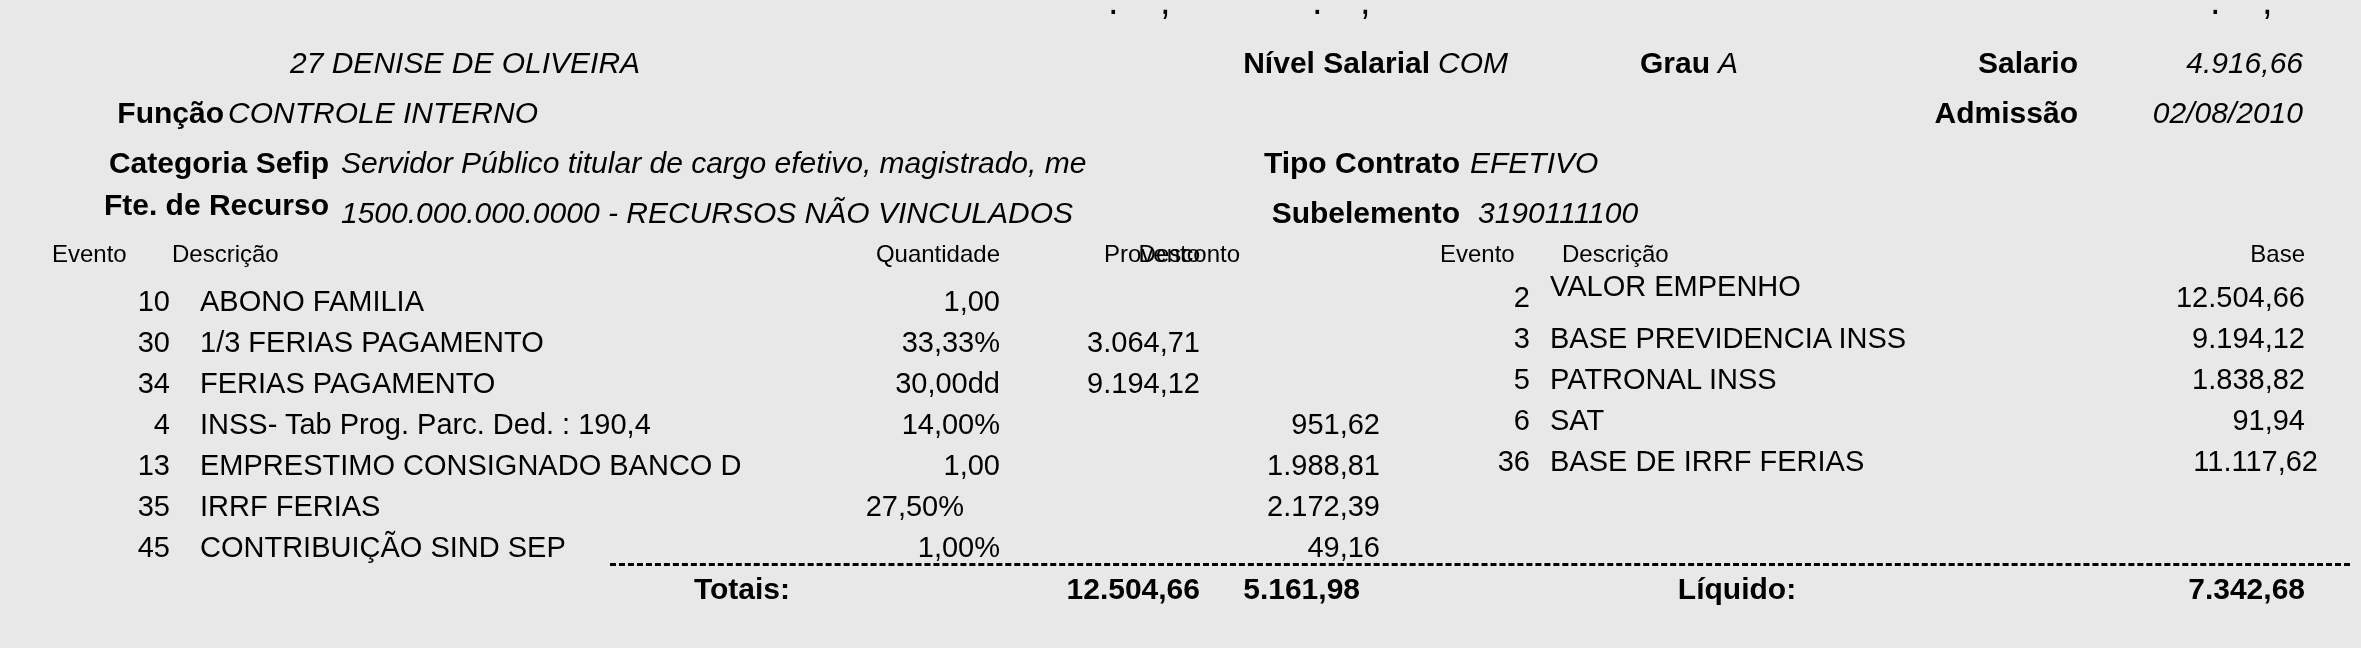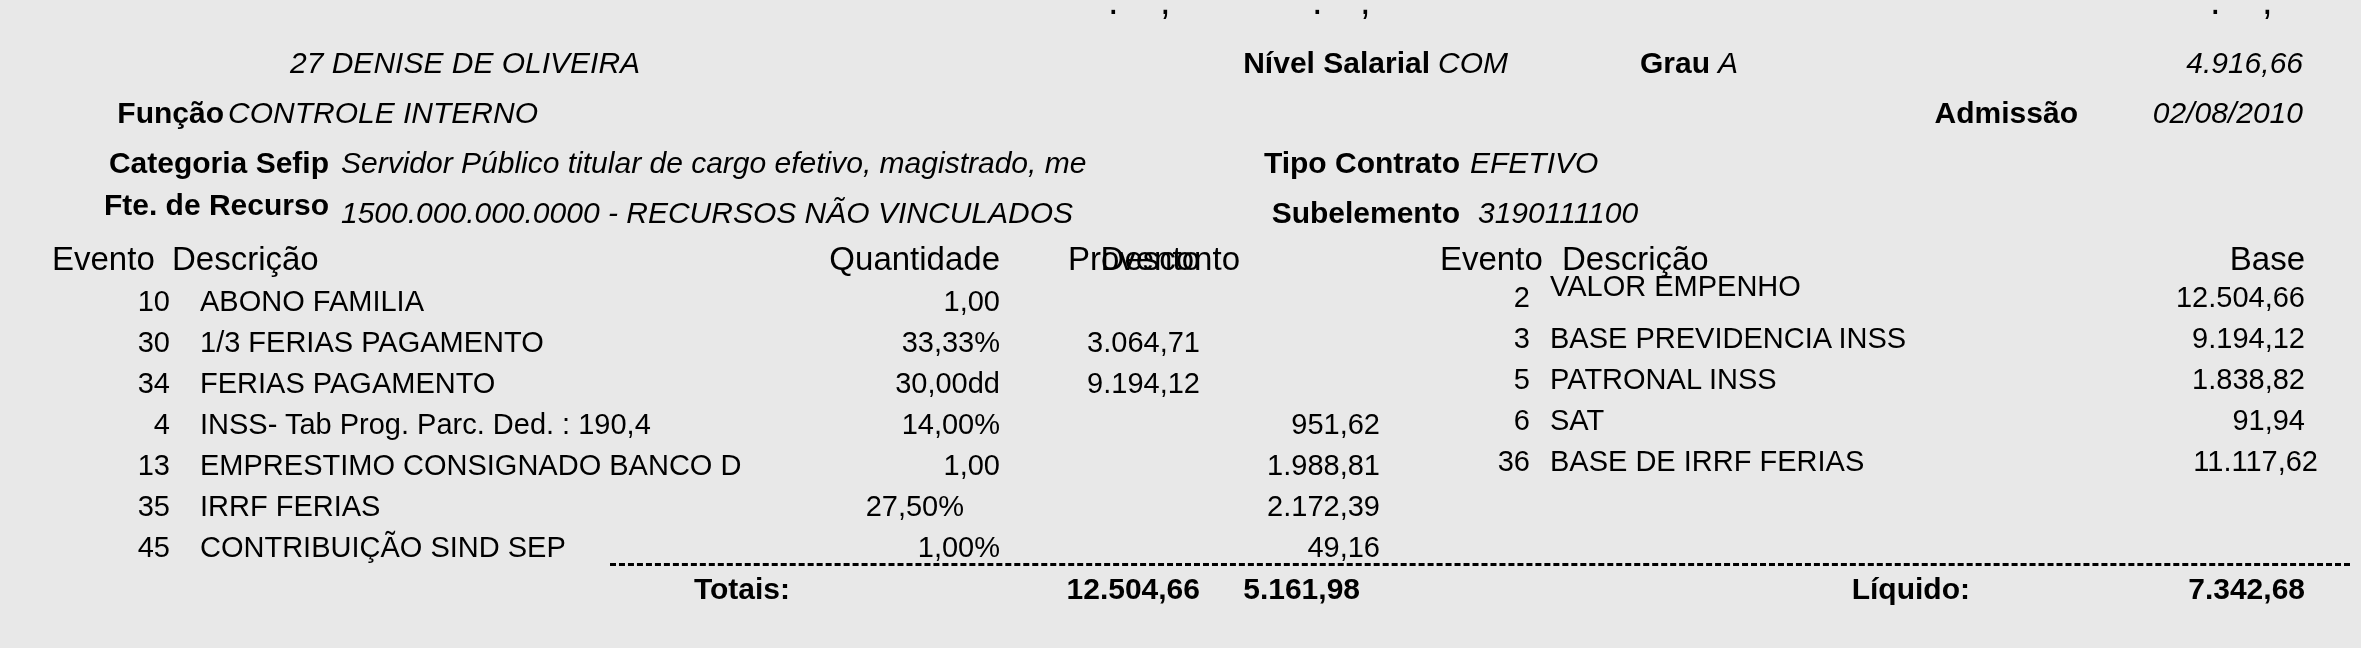--- a/index.html
+++ b/index.html
@@ -56,21 +56,21 @@
     font-style: italic;
   }
   .hdr-value.clip {
     overflow: hidden;
     text-overflow: clip;
   }
 
   
   .colhead {
     position: absolute;
-    font-size: 33px;
+    font-size: 24px;
     white-space: nowrap;
   }
   .colhead.r { text-align: right; }
 
   
   .cell {
     position: absolute;
     font-size: 29px;
     white-space: nowrap;
   }
@@ -123,20 +123,21 @@
 
   <div class="hdr-label" style="left:0px; top:188px; width:329px;">Fte. de Recurso</div>
   <div class="hdr-value" style="left:341px; top:196px;">1500.000.000.0000 - RECURSOS NÃO VINCULADOS</div>
 
   <div class="hdr-label" style="left:1220px; top:46px; width:210px;">Nível Salarial</div>
   <div class="hdr-value" style="left:1438px; top:46px;">COM</div>
 
   <div class="hdr-label" style="left:1600px; top:46px; width:110px;">Grau</div>
   <div class="hdr-value" style="left:1718px; top:46px;">A</div>
 
+  <div class="hdr-label" style="left:1800px; top:46px; width:278px;">Salario</div>
   <div class="hdr-value" style="left:2128px; top:46px; width:175px; text-align:right;">4.916,66</div>
 
   <div class="hdr-label" style="left:1800px; top:96px; width:278px;">Admissão</div>
   <div class="hdr-value" style="left:2128px; top:96px; width:175px; text-align:right;">02/08/2010</div>
 
   <div class="hdr-label" style="left:1180px; top:146px; width:280px;">Tipo Contrato</div>
   <div class="hdr-value" style="left:1470px; top:146px;">EFETIVO</div>
 
   <div class="hdr-label" style="left:1180px; top:196px; width:280px;">Subelemento</div>
   <div class="hdr-value" style="left:1478px; top:196px;">3190111100</div>
@@ -210,16 +211,16 @@
 
   <div class="cell r" style="left:1400px; top:445px; width:130px;">36</div>
   <div class="cell" style="left:1550px; top:445px;">BASE DE IRRF FERIAS</div>
   <div class="cell r" style="left:2050px; top:445px; width:268px; overflow:hidden;">11.117,62</div>
 
   <div class="dashed"></div>
 
   <div class="tot-label" style="left:500px; top:572px; width:290px;">Totais:</div>
   <div class="tot-value" style="left:930px; top:572px; width:270px;">12.504,66</div>
   <div class="tot-value" style="left:1060px; top:572px; width:300px;">5.161,98</div>
-  <div class="tot-label" style="left:1600px; top:572px; width:370px;">Líquido:</div>
+  <div class="tot-label" style="left:1552px; top:572px; width:370px;text-align:center;">Líquido:</div>
   <div class="tot-value" style="left:2040px; top:572px; width:265px;">7.342,68</div>
 
 </div>
 
 </body></html>

